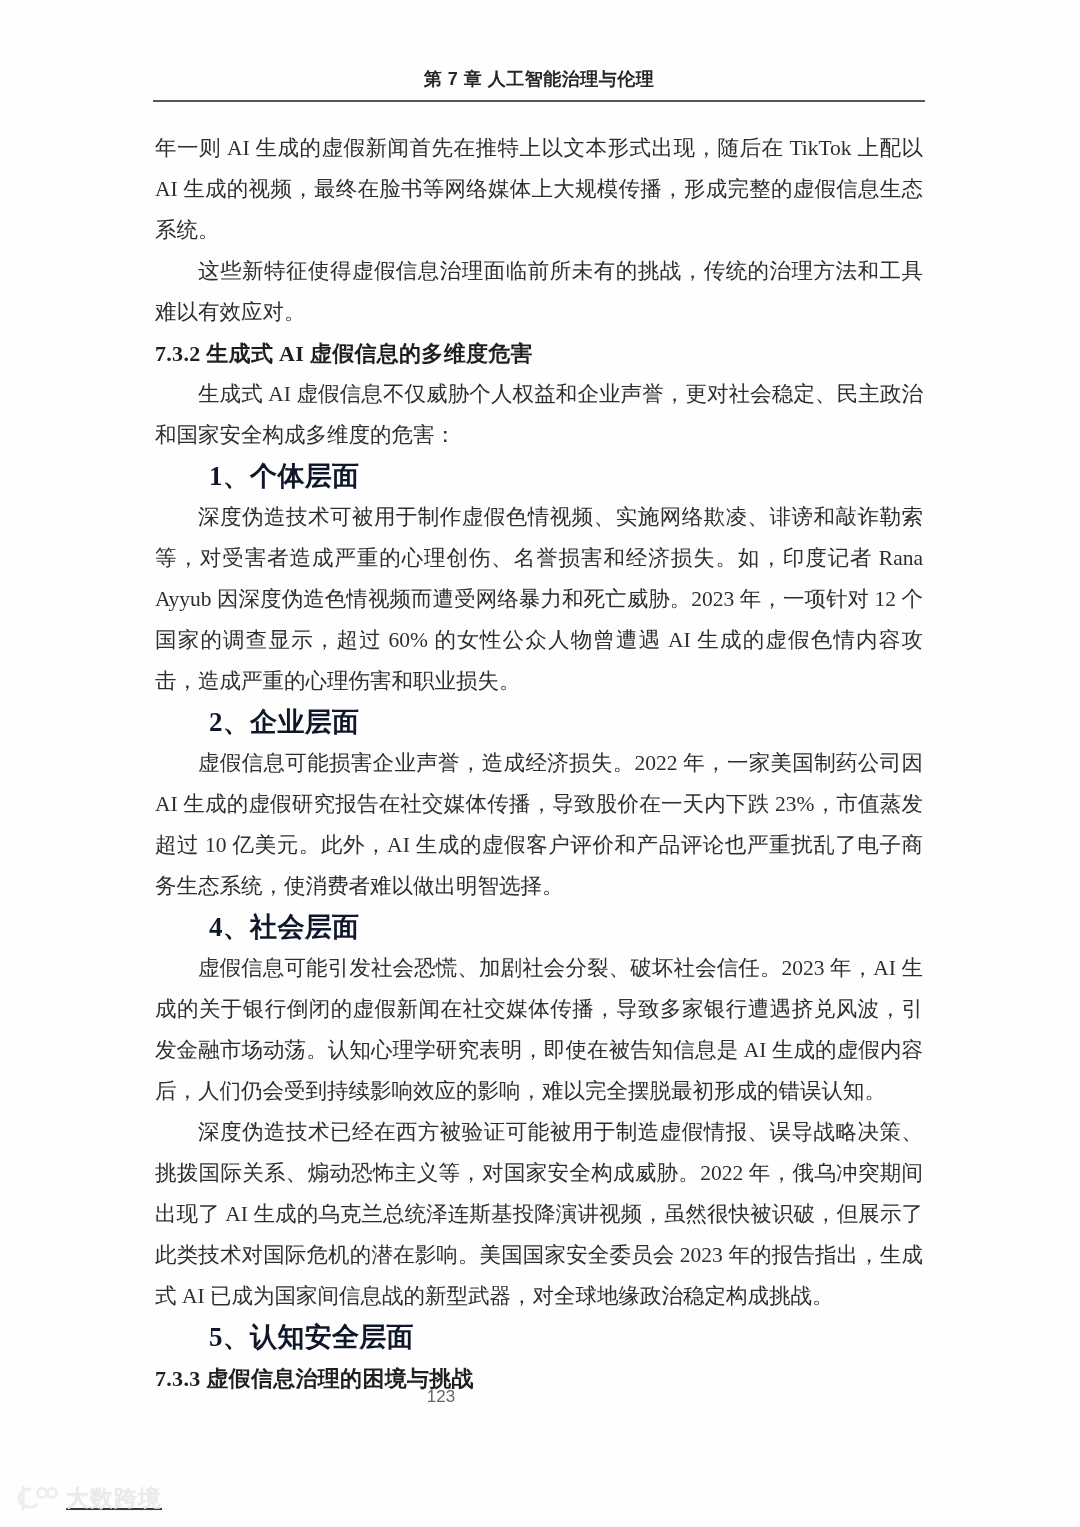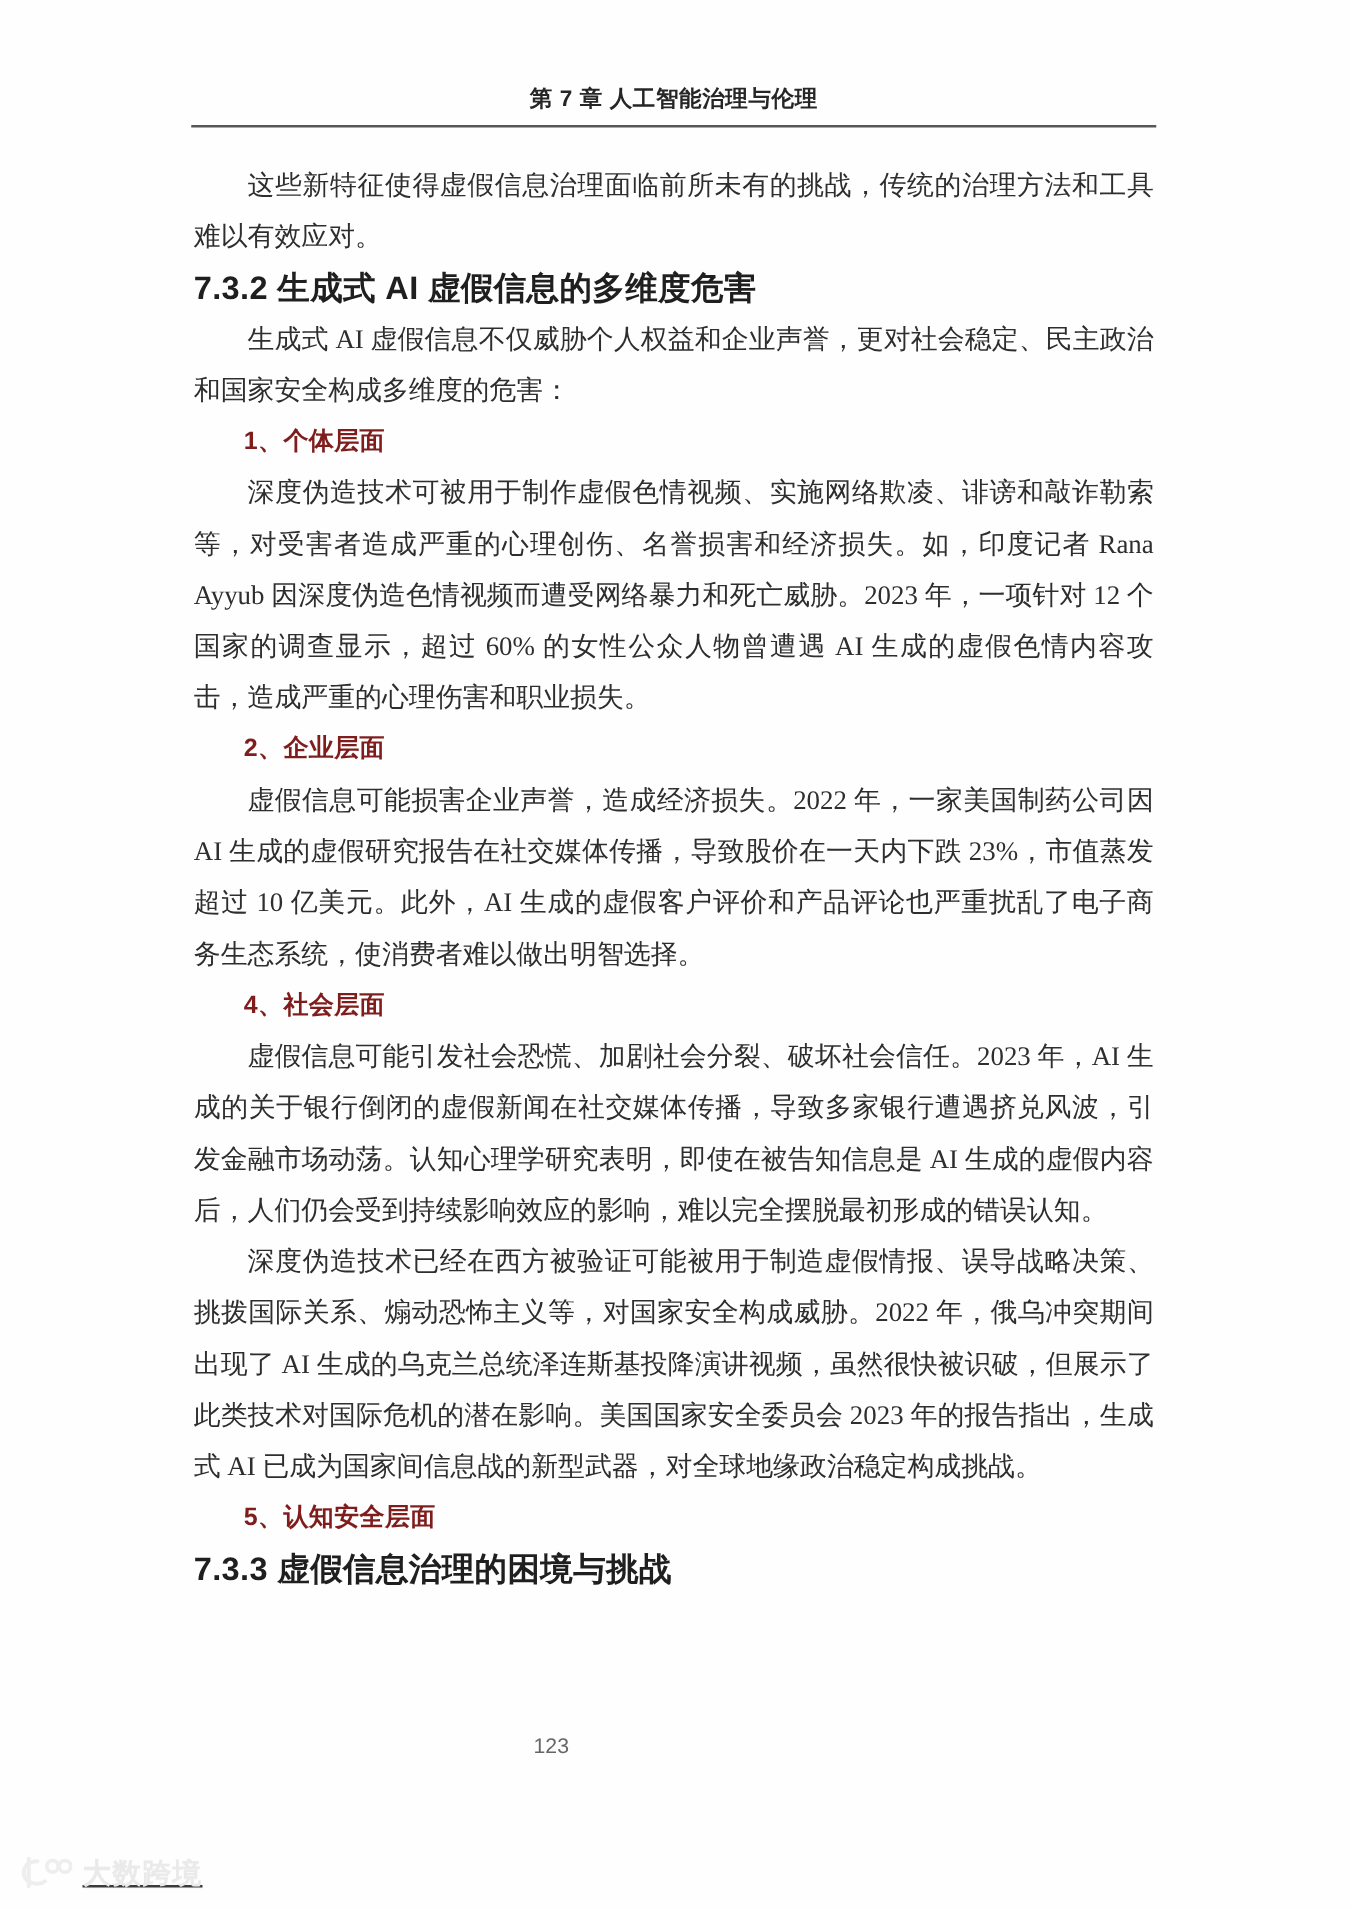--- a/index.html
+++ b/index.html
@@ -65,36 +65,36 @@
     text-indent: 2em;
     color: #2e2e2e;
     font-family: "Liberation Serif", "DejaVu Serif", serif;
   }
   p.para.noindent {
     text-indent: 0;
   }
 
   h3.heading {
     margin: 0;
-    font-family: Liberation Sans, sans-serif;
+    font-family: Liberation Serif, serif;
     font-weight: bold;
-    font-size: 26px;
+    font-size: 22px;
     line-height: 41px;
     color: #1f1f1f;
     text-indent: 0;
     letter-spacing: 0.3px;
   }
 
   h4.subheading {
     margin: 0;
-    font-family: Liberation Sans, sans-serif;
+    font-family: Liberation Serif, serif;
     font-weight: bold;
-    font-size: 20px;
+    font-size: 27px;
     line-height: 41px;
-    color: #7f1d1d;
+    color: #0f172a;
     text-indent: 2em;
     letter-spacing: 0.3px;
   }
 
   
   .page-number {
     position: absolute;
     left: 0;
     top: 1387px;
     width: 882px;
@@ -137,20 +137,21 @@
 
 <div class="page">
 
   <div class="header">
     <div class="header-title">第 7 章  人工智能治理与伦理</div>
   </div>
   <div class="header-rule"></div>
 
   <div class="content">
 
+    <p class="para noindent">年一则 AI 生成的虚假新闻首先在推特上以文本形式出现，随后在 TikTok 上配以 AI 生成的视频，最终在脸书等网络媒体上大规模传播，形成完整的虚假信息生态系统。</p>
 
     <p class="para">这些新特征使得虚假信息治理面临前所未有的挑战，传统的治理方法和工具难以有效应对。</p>
 
     <h3 class="heading">7.3.2  生成式 AI 虚假信息的多维度危害</h3>
 
     <p class="para">生成式 AI 虚假信息不仅威胁个人权益和企业声誉，更对社会稳定、民主政治和国家安全构成多维度的危害：</p>
 
     <h4 class="subheading">1、个体层面</h4>
     <p class="para">深度伪造技术可被用于制作虚假色情视频、实施网络欺凌、诽谤和敲诈勒索等，对受害者造成严重的心理创伤、名誉损害和经济损失。如，印度记者 Rana Ayyub 因深度伪造色情视频而遭受网络暴力和死亡威胁。2023 年，一项针对 12 个国家的调查显示，超过 60% 的女性公众人物曾遭遇 AI 生成的虚假色情内容攻击，造成严重的心理伤害和职业损失。</p>
 

